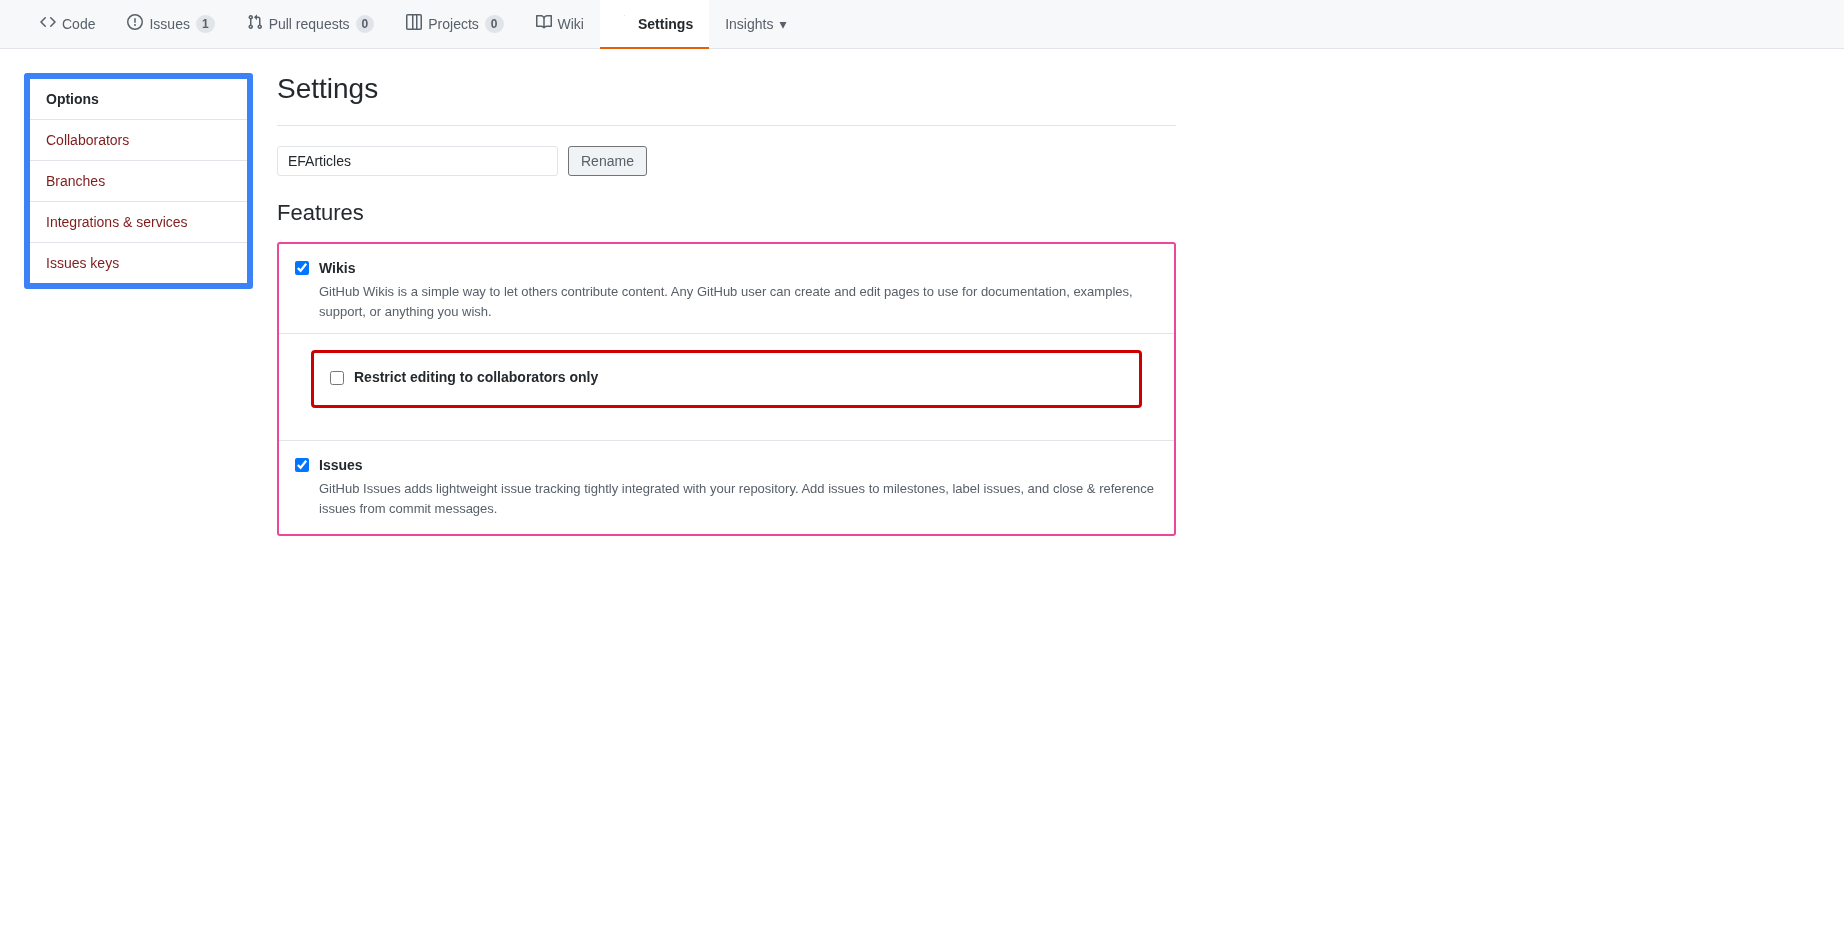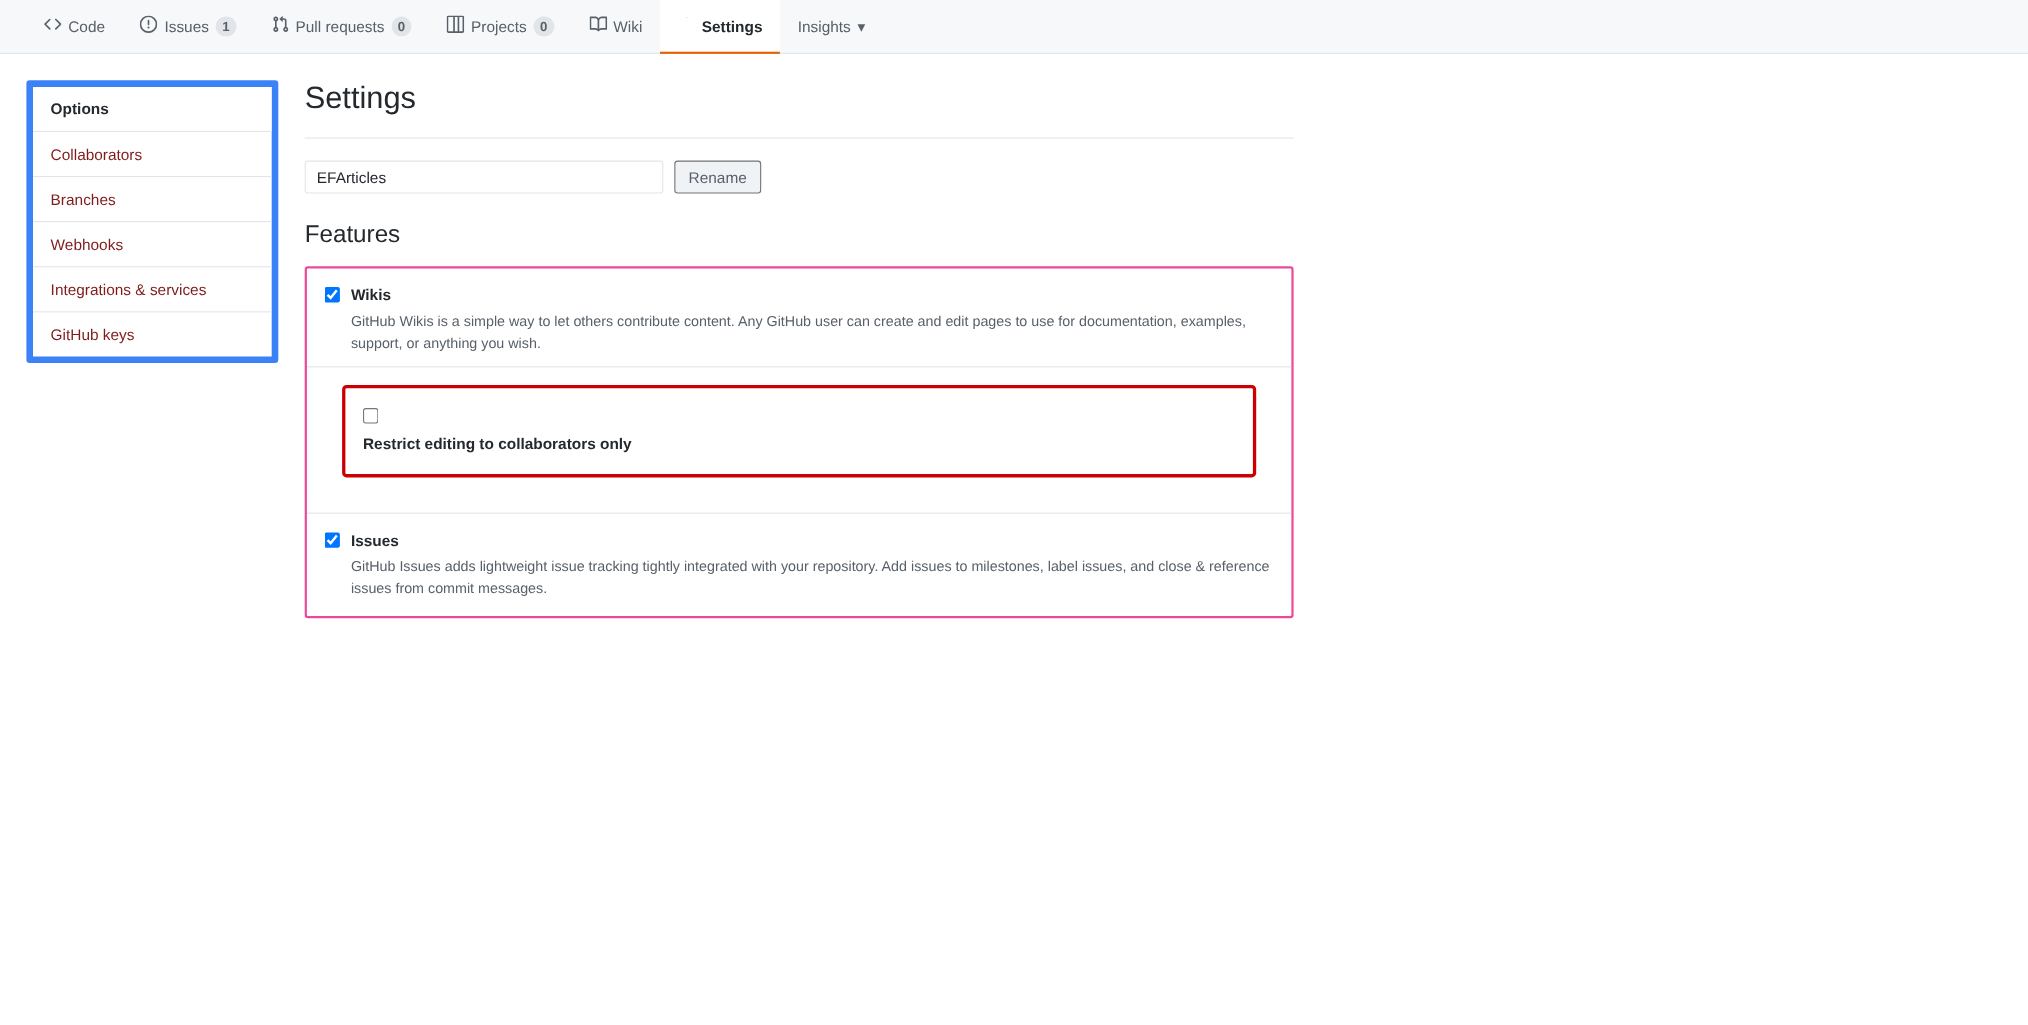--- a/index.html
+++ b/index.html
@@ -107,21 +107,21 @@
       display: flex;
       align-items: center;
       gap: 10px;
       margin-bottom: 24px;
     }
     .repo-name-input {
       padding: 6px 10px;
       font-size: 14px;
       border: 1px solid #e1e4e8;
       border-radius: 3px;
-      width: 326px;
+      width: 281px;
       color: #24292e;
       background: #fff;
     }
     .rename-btn {
       padding: 6px 12px;
       font-size: 14px;
       color: #586069;
       background: #eff3f6;
       border: 1px solid #737373;
       border-radius: 3px;
@@ -167,21 +167,20 @@
       font-size: 13px;
       color: #586069;
       line-height: 1.5;
       margin-left: 24px;
     }
     .sub-feature-header {
       display: flex;
       align-items: flex-start;
       gap: 10px;
       margin-bottom: 4px;
-      flex-direction: column;
     }
     .sub-feature-header input[type="checkbox"] {
       width: 14px;
       height: 14px;
       margin-top: 2px;
       cursor: pointer;
       flex-shrink: 0;
     }
     .sub-feature-name {
       font-weight: 700;
@@ -272,27 +271,24 @@
     <div class="sidebar-item active">
       <span>Options</span>
     </div>
     <div class="sidebar-item link">
       <span>Collaborators</span>
     </div>
     <div class="sidebar-item link">
       <span>Branches</span>
     </div>
     <div class="sidebar-item link">
-      <span>Webhooks</span>
+      <span>Integrations &amp; services</span>
     </div>
     <div class="sidebar-item link">
-      <span>Integrations &amp; services</span>
-    </div>
-    <div class="sidebar-item link">
-      <span>GitHub keys</span>
+      <span>Issues keys</span>
     </div>
   </aside>
 
   <main class="main-content">
     <h1 class="page-title">Settings</h1>
     <hr class="section-divider">
 
     <div>
       <div class="repo-name-row">
         <input class="repo-name-input" type="text" value="EFArticles" style="">

